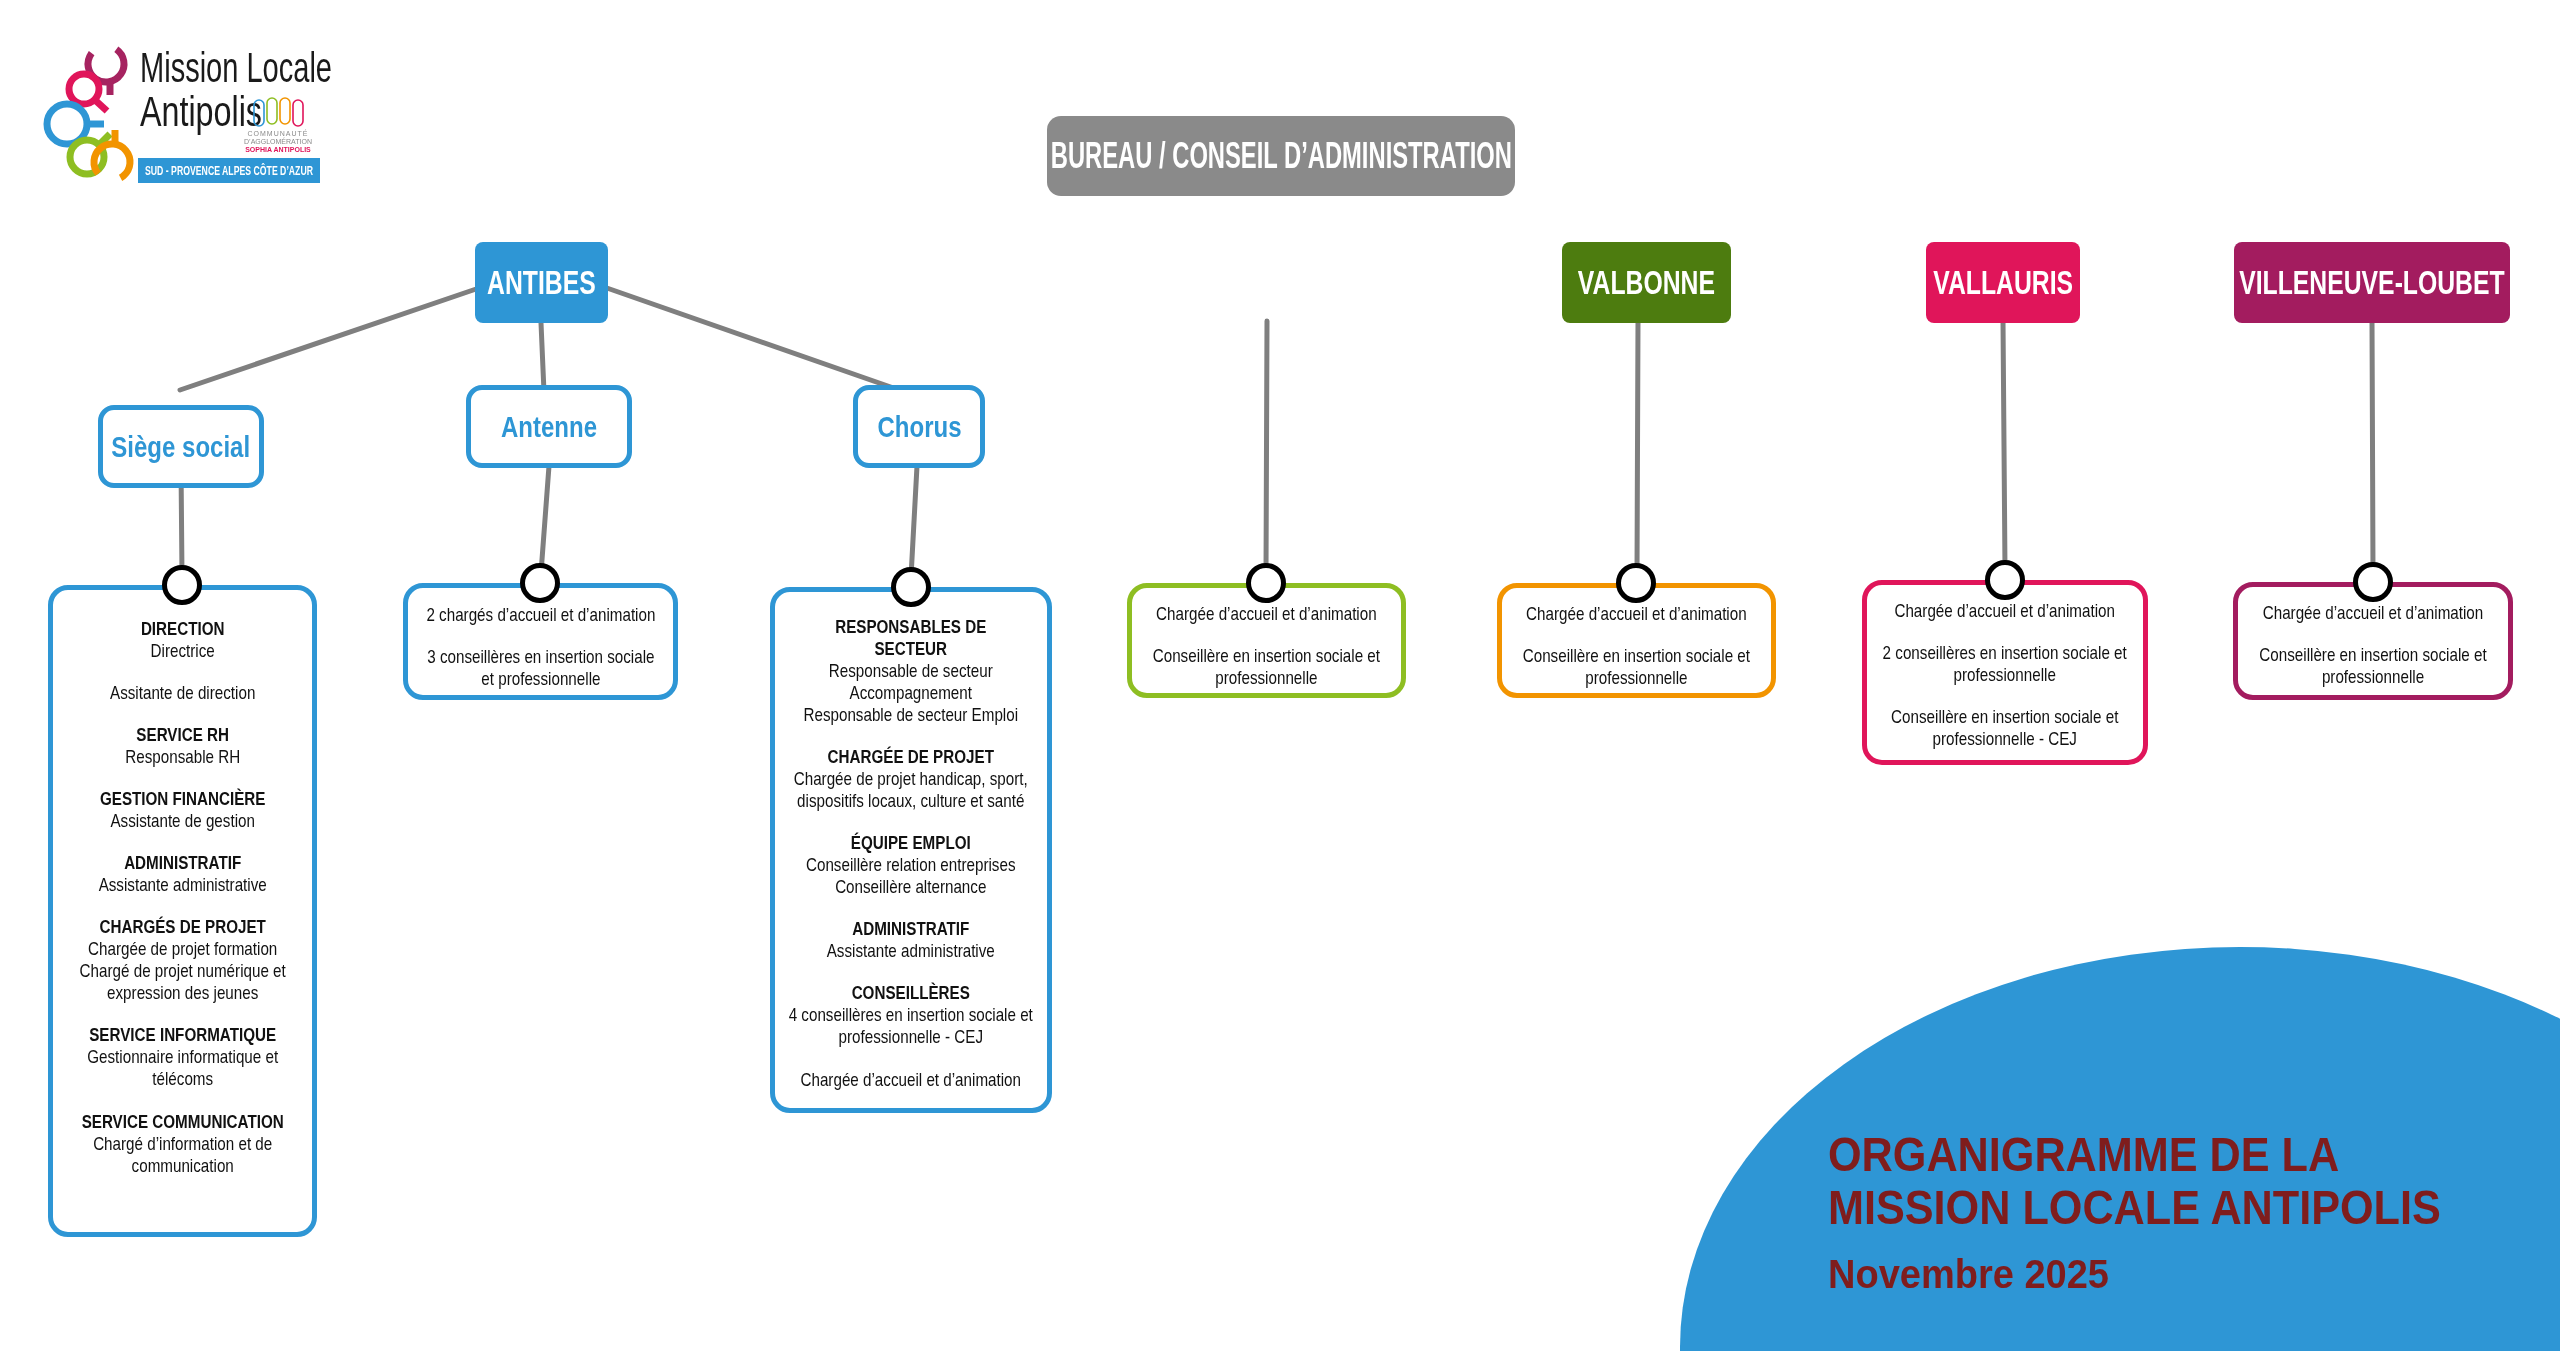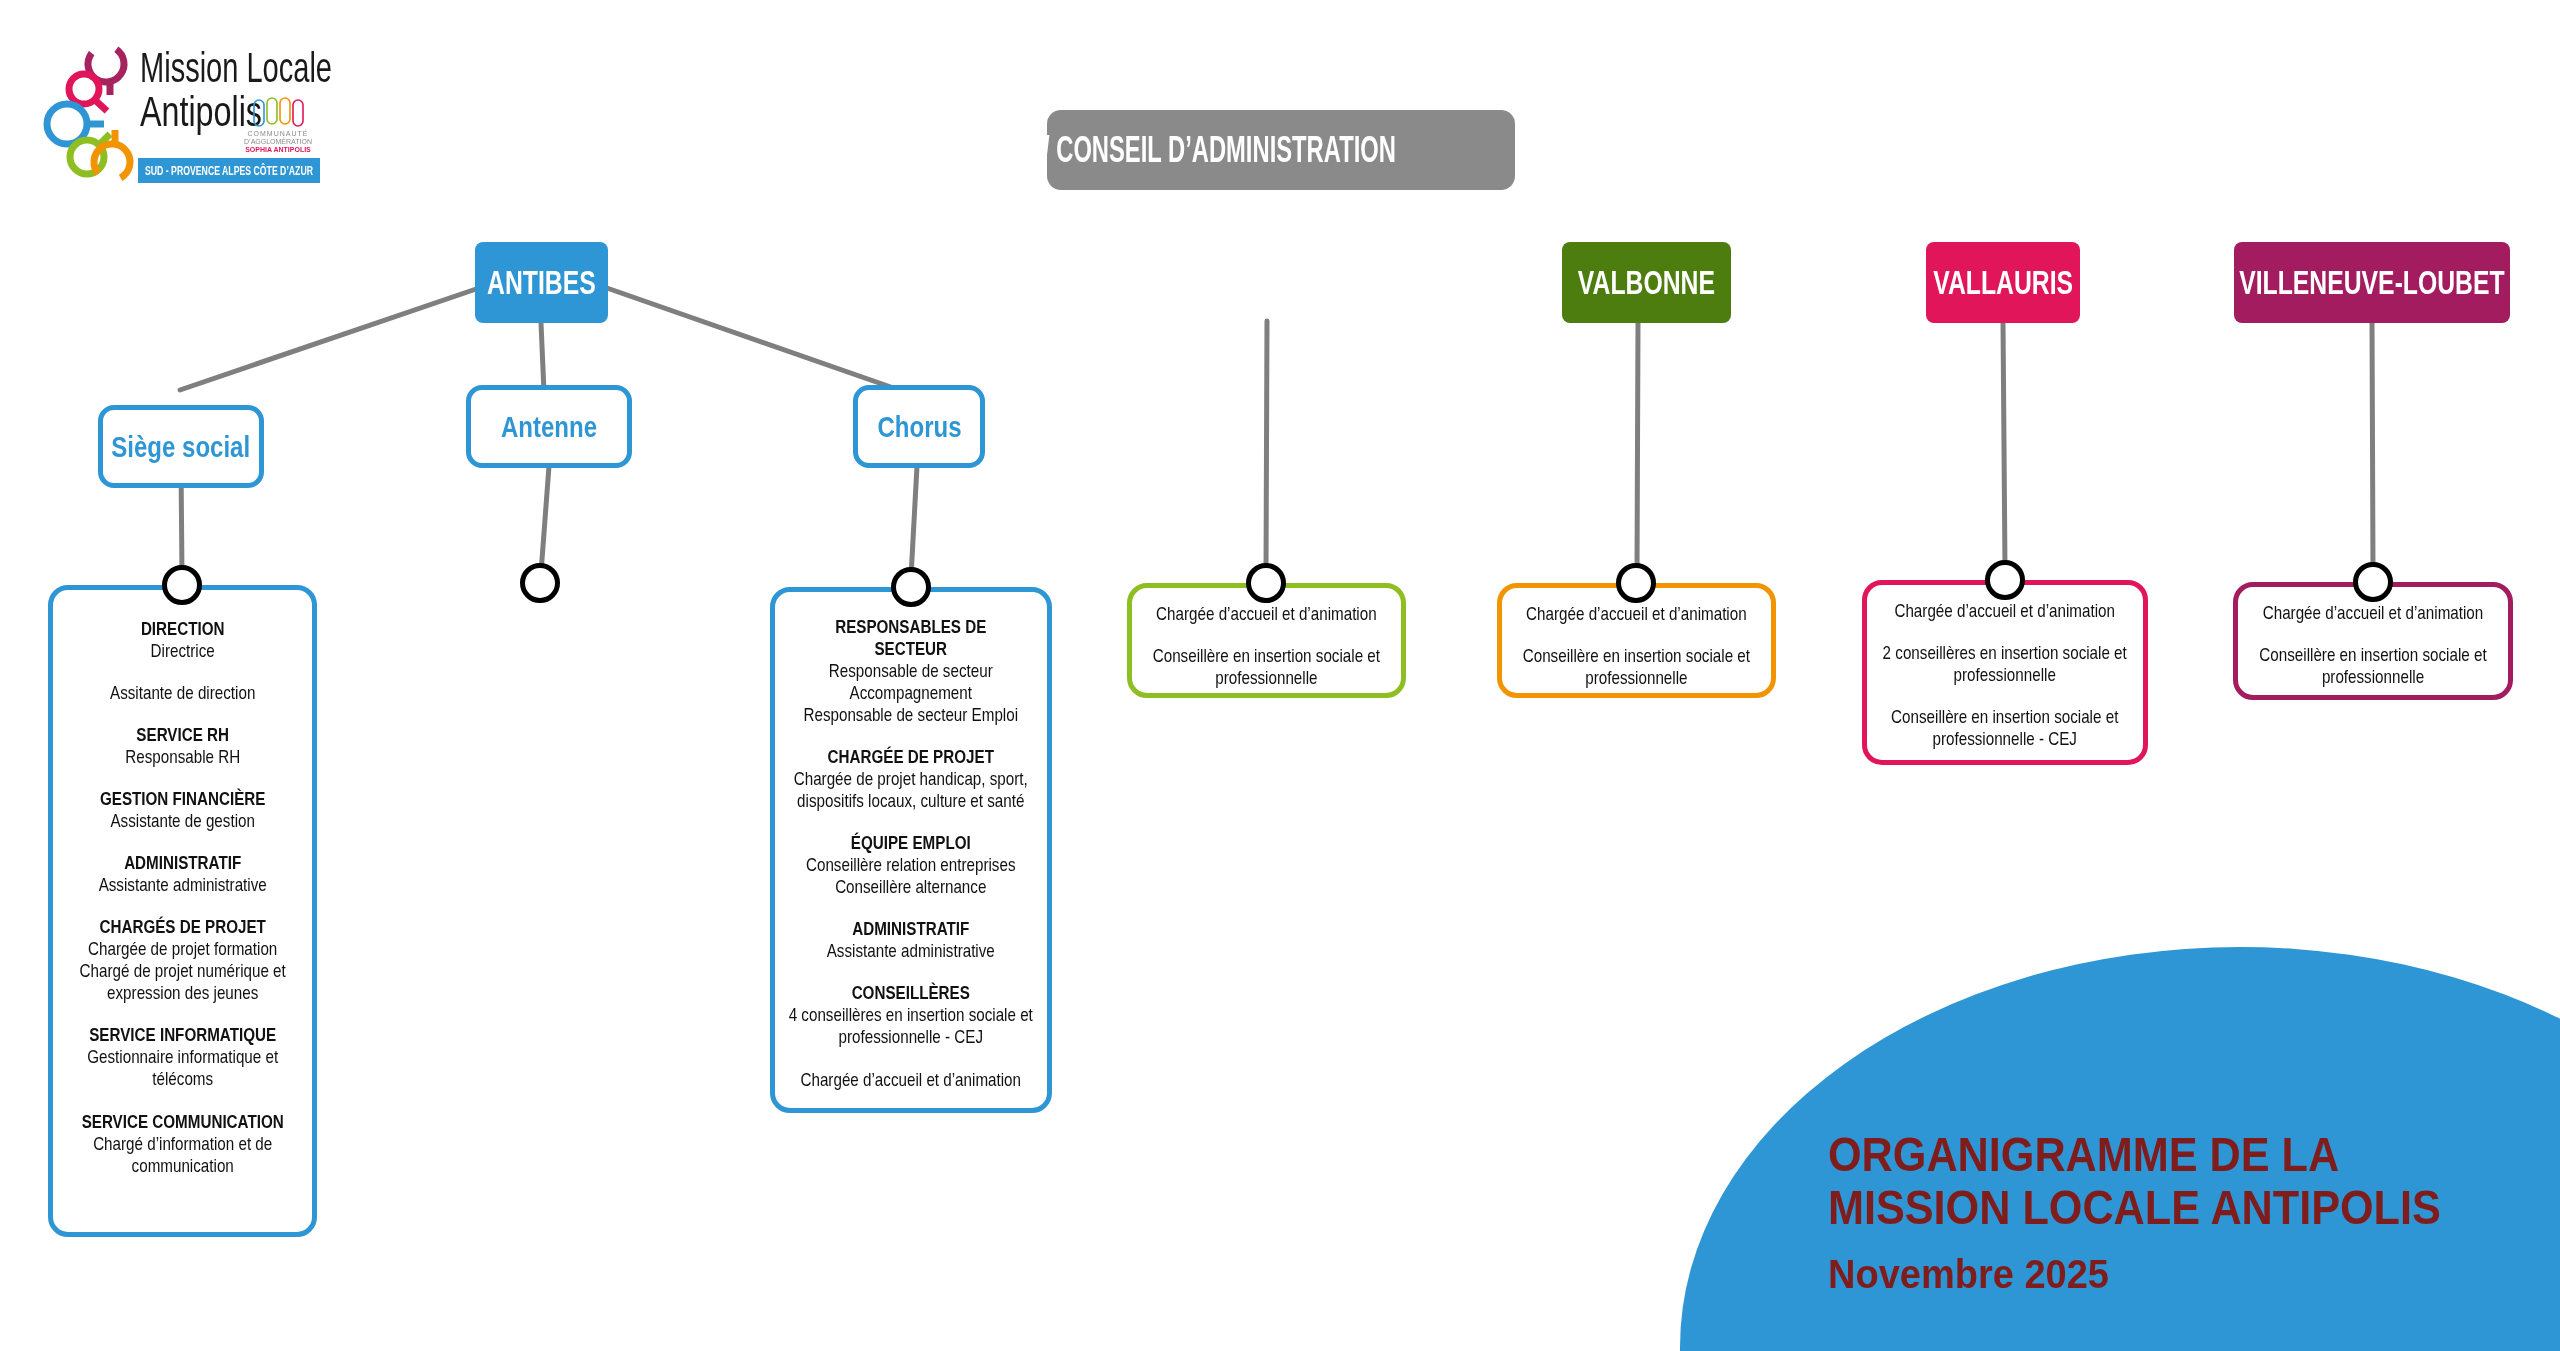--- a/index.html
+++ b/index.html
@@ -2,21 +2,21 @@
 <html><head>
 <meta charset="utf-8">
 <style>
   html,body{margin:0;padding:0;background:#fff;}
   #canvas{position:relative;width:2560px;height:1351px;overflow:hidden;background:#ffffff;
           font-family:"Liberation Sans",sans-serif;}
   svg{display:block;}
   #connectors{position:absolute;left:0;top:0;z-index:1;}
   .pill{position:absolute;display:flex;align-items:center;justify-content:center;
         color:#fff;font-weight:bold;border-radius:8px;z-index:3;}
-  .board-box{left:1047px;top:110px;width:468px;height:80px;background:#8A8A8A;border-radius:14px;justify-content:flex-end;}
+  .board-box{left:1047px;top:116px;width:468px;height:80px;background:#8A8A8A;border-radius:14px;}
   .board-box .lbl{font-size:36px;transform:scaleX(0.66);white-space:nowrap;letter-spacing:0;}
   .city-box{top:242px;height:81px;}
   .city-box .lbl{font-size:33px;transform:scaleX(0.75);white-space:nowrap;}
   .city-antibes{left:475px;width:133px;background:#2E96D5;}
   .city-chateauneuf{left:1123px;width:288px;background:#8EBE22;}
   .city-valbonne{left:1562px;width:169px;background:#4d7c0f;align-items:center;}
   .city-vallauris{left:1926px;width:154px;background:#E0155A;}
   .city-villeneuve{left:2234px;width:276px;background:#A31C5F;}
   .site-box{position:absolute;top:385px;height:83px;background:#fff;border:5px solid #2E96D5;
             border-radius:16px;color:#2E96D5;display:flex;align-items:center;justify-content:center;
@@ -170,20 +170,30 @@
         <div class="h">SERVICE INFORMATIQUE</div>
         <div>Gestionnaire informatique et télécoms</div>
       </div>
       <div class="sec">
         <div class="h">SERVICE COMMUNICATION</div>
         <div>Chargé d’information et de communication</div>
       </div>
     </div>
   </div>
 
+  <div class="detail-box b-blue det-antenne">
+    <div class="inner">
+      <div class="sec">
+        <div>2 chargés d’accueil et d’animation</div>
+      </div>
+      <div class="sec">
+        <div>3 conseillères en insertion sociale et professionnelle</div>
+      </div>
+    </div>
+  </div>
 
   <div class="detail-box b-blue det-chorus">
     <div class="inner">
       <div class="sec">
         <div class="h">RESPONSABLES DE SECTEUR</div>
         <div>Responsable de secteur Accompagnement</div>
         <div>Responsable de secteur Emploi</div>
       </div>
       <div class="sec">
         <div class="h">CHARGÉE DE PROJET</div>

